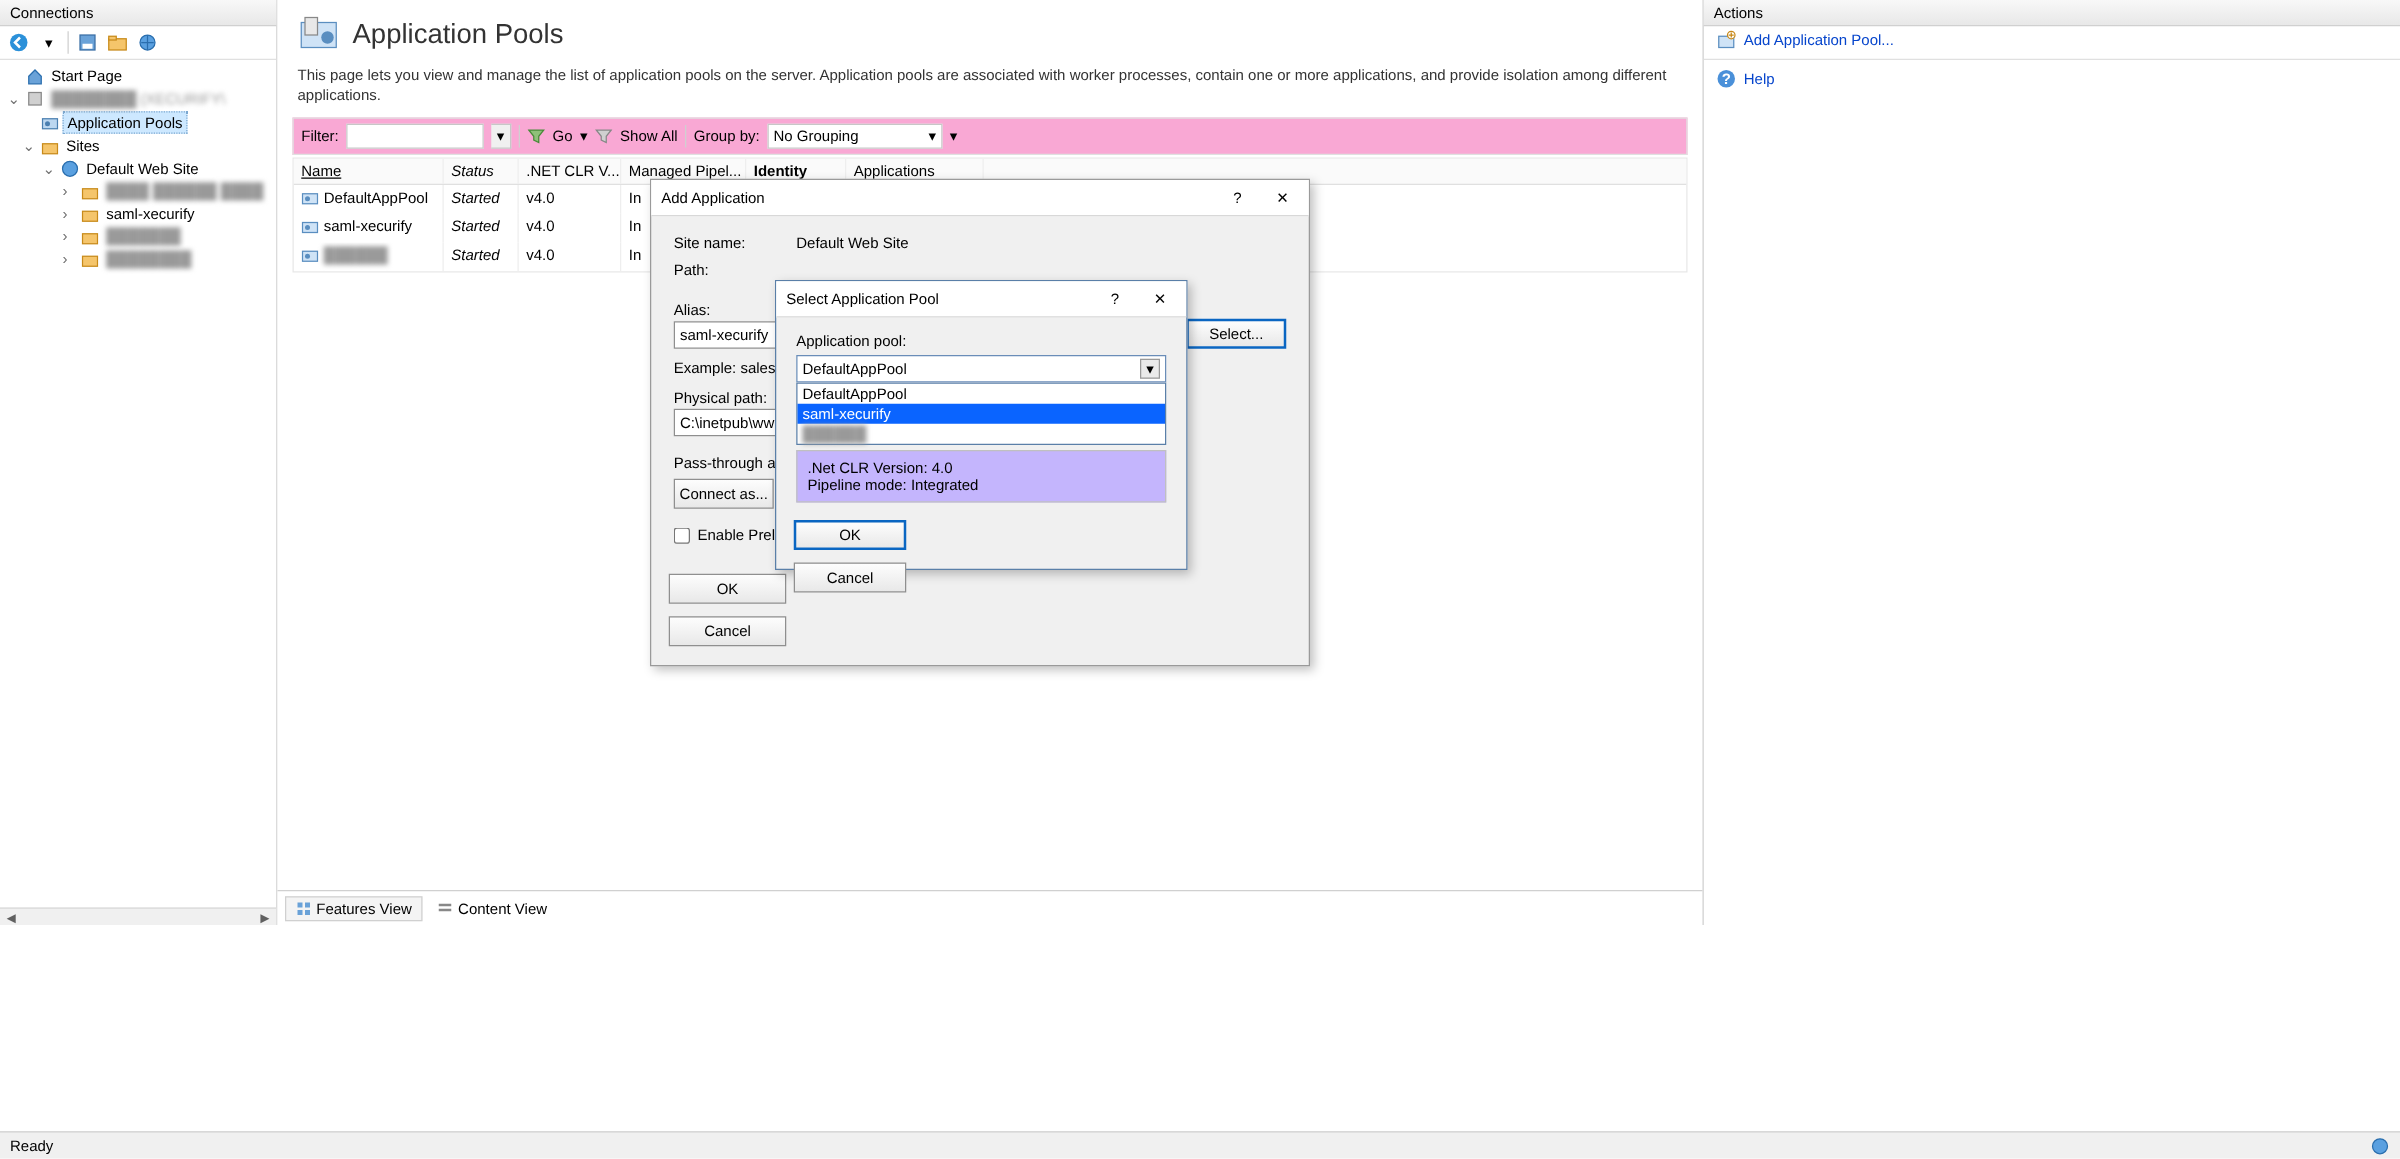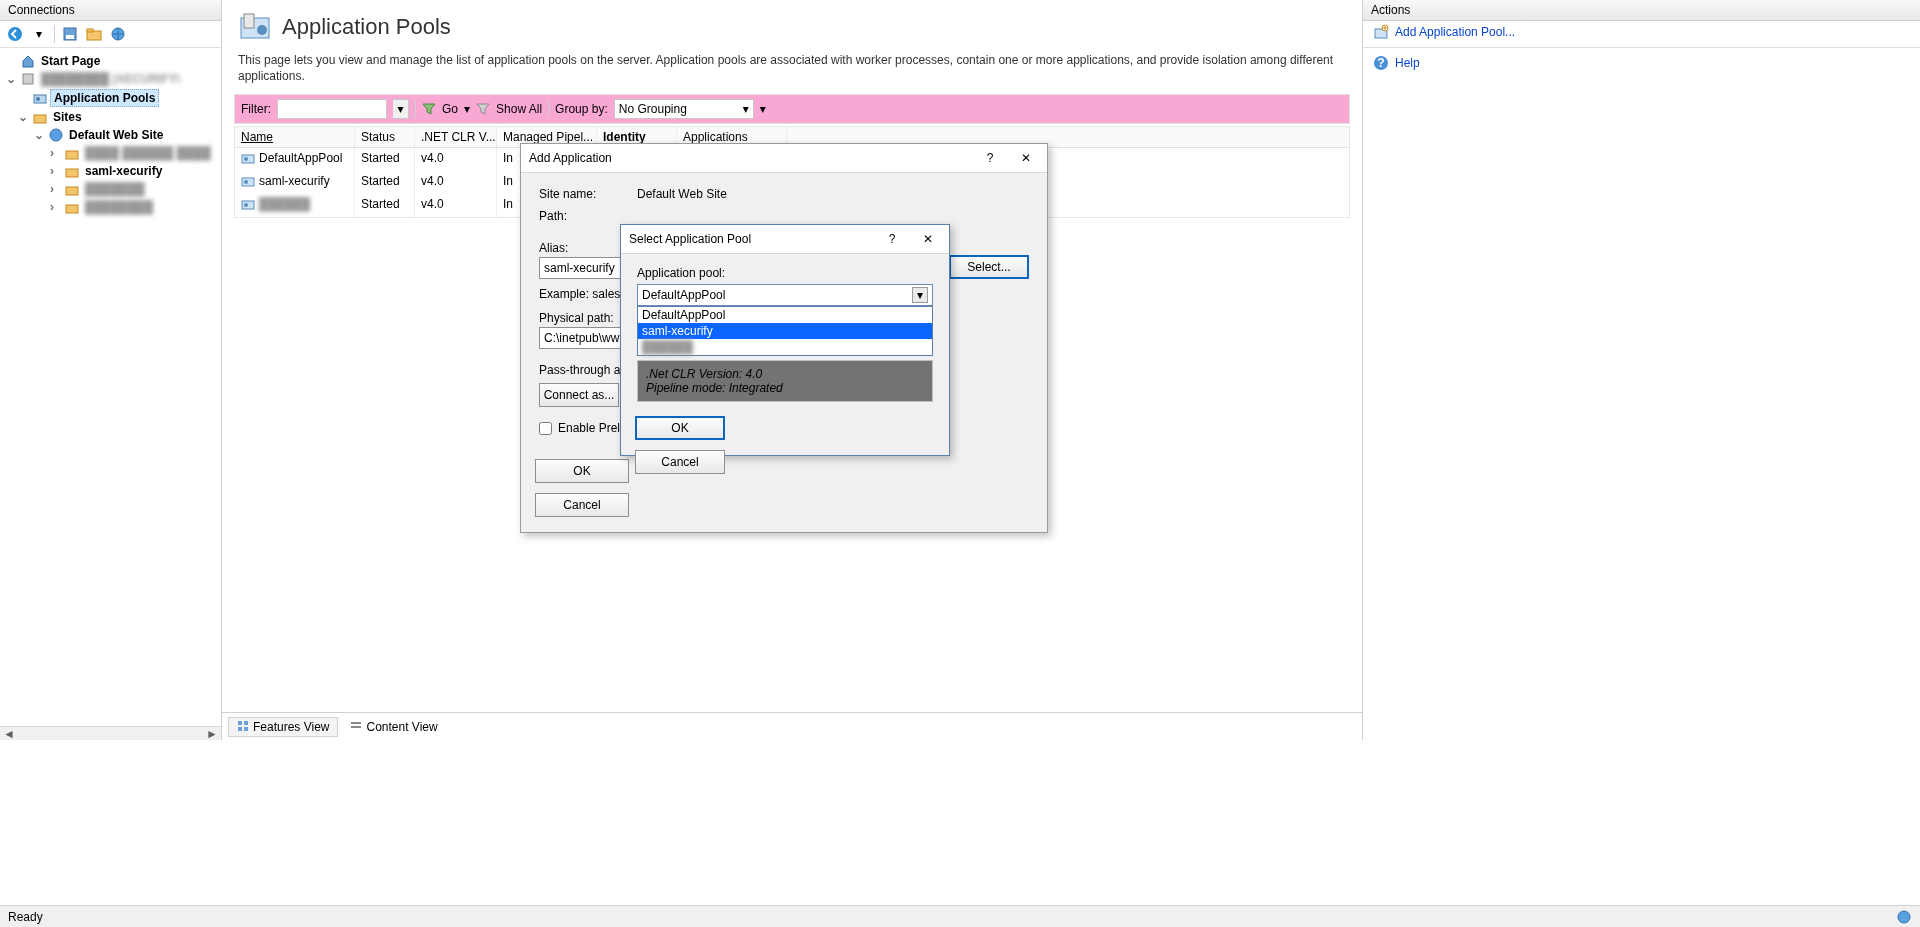--- a/index.html
+++ b/index.html
@@ -14,21 +14,21 @@
 
 
 .panel-header { background: linear-gradient(#f8f8f8,#e8e8e8); border-bottom: 1px solid #d0d0d0; padding: 3px 8px; font-weight: 400; }
 
 
 .conn-toolbar { display: flex; gap: 6px; padding: 4px 6px; border-bottom: 1px solid #e0e0e0; align-items: center; }
 .tb-ico { width: 18px; height: 18px; display: inline-flex; align-items: center; justify-content: center; }
 
 
 .tree { padding: 4px 2px; }
-.tree-row { display: flex; align-items: center; gap: 2px; padding: 1px 0; white-space: nowrap; font-weight: bold; }
+.tree-row { display: flex; align-items: center; gap: 2px; padding: 1px 0; white-space: nowrap; }
 .tree-indent0 { padding-left: 4px; }
 .tree-indent1 { padding-left: 16px; }
 .tree-indent2 { padding-left: 32px; }
 .tree-indent3 { padding-left: 48px; }
 .tree-toggle { width: 12px; display: inline-block; color: #707070; }
 .tree-ico { width: 16px; height: 16px; display: inline-flex; align-items: center; justify-content: center; }
 .tree-label { padding: 1px 3px; }
 .tree-selected .tree-label { background: #cde8ff; border: 1px dotted #7aa7d0; }
 
 
@@ -41,31 +41,31 @@
 .filter-input { width: 110px; height: 20px; border: 1px solid #c7c7c7; background: #fff; padding: 0 4px; }
 .filter-dd { width: 16px; height: 20px; border: 1px solid #c7c7c7; border-left: none; background: #f0f0f0; display: inline-flex; align-items: center; justify-content: center; }
 .sep { width: 1px; height: 18px; background: #d0d0d0; }
 
 
 .grid { border: 1px solid #e8e8e8; }
 .grid-head, .grid-row { display: flex; }
 .grid-head { background: #fafafa; border-bottom: 1px solid #e0e0e0; }
 .gcell { padding: 3px 6px; border-right: 1px solid #eee; overflow: hidden; white-space: nowrap; }
 .gc-name { width: 120px; text-decoration: underline; }
-.gc-status { width: 60px; }
+.gc-status { width: 60px; font-style: italic; }
 .gc-clr { width: 82px; }
 .gc-pipe { width: 100px; }
 .gc-id { width: 80px; font-weight: bold; }
 .gc-apps { width: 110px; }
 
 
 .action-link { display: flex; align-items: center; gap: 6px; padding: 3px 10px; color: #0645cc; cursor: pointer; }
 
 
-.tab-btn { border: 1px solid #d0d0d0; background: #fff; padding: 2px 8px; margin-right: 4px; display: inline-flex; align-items: flex-start; gap: 4px; }
+.tab-btn { border: 1px solid #d0d0d0; background: #fff; padding: 2px 8px; margin-right: 4px; display: inline-flex; align-items: center; gap: 4px; }
 .tab-active { background: #f4f4f4; }
 
 
 .dialog { position: absolute; background: #f0f0f0; border: 1px solid #9a9a9a; box-shadow: 3px 3px 8px rgba(0,0,0,.25); }
 .dialog-title { display: flex; align-items: center; justify-content: space-between; padding: 4px 8px; background: #fff; border-bottom: 1px solid #d8d8d8; }
 .dialog-title .btns { display: flex; gap: 10px; }
 .dlg-btn { width: 26px; height: 20px; display: inline-flex; align-items: center; justify-content: center; }
 .dialog-body { padding: 14px 18px; }
 .form-row { display: flex; align-items: flex-end; gap: 8px; margin-bottom: 8px; }
 .form-label { width: 90px; }
@@ -73,21 +73,21 @@
 .win-btn { min-width: 80px; height: 24px; border: 1px solid #8f8f8f; background: linear-gradient(#fdfdfd,#e8e8e8); }
 .win-btn.primary { border: 2px solid #0a66c2; }
 .dialog-footer { display: flex; justify-content: flex-end; gap: 10px; padding: 10px 14px; flex-direction: column; }
 
 .select-box { border: 1px solid #6a8db8; background: #fff; height: 22px; display: flex; align-items: center; justify-content: space-between; padding: 0 4px; }
 .select-dd-btn { width: 16px; height: 16px; display: inline-flex; align-items: center; justify-content: center; border: 1px solid #9a9a9a; background: #eaeaea; }
 .dropdown-list { border: 1px solid #5a7fa8; background: #fff; }
 .dd-item { padding: 1px 4px; }
 .dd-item.highlight { background: #0a64ff; color: #fff; }
 
-.info-box { border: 1px solid #c0c0c0; background: #737373; padding: 6px 8px; margin-top: 4px; font-style: italic; }
+.info-box { border: 1px solid #c0c0c0; background: #c4b5fd; padding: 6px 8px; margin-top: 4px; }
 
 .blur { filter: blur(2px); color: #999; }
 .scroll-h { position: absolute; left: 0; bottom: 0; width: 100%; height: 14px; background: #f0f0f0; border-top: 1px solid #d8d8d8; display: flex; align-items: center; justify-content: space-between; padding: 0 2px; }
 .scroll-ar { width: 14px; text-align: center; color: #606060; }
 
 svg { display: block; }
 </style>
 </head>
 <body>
 

